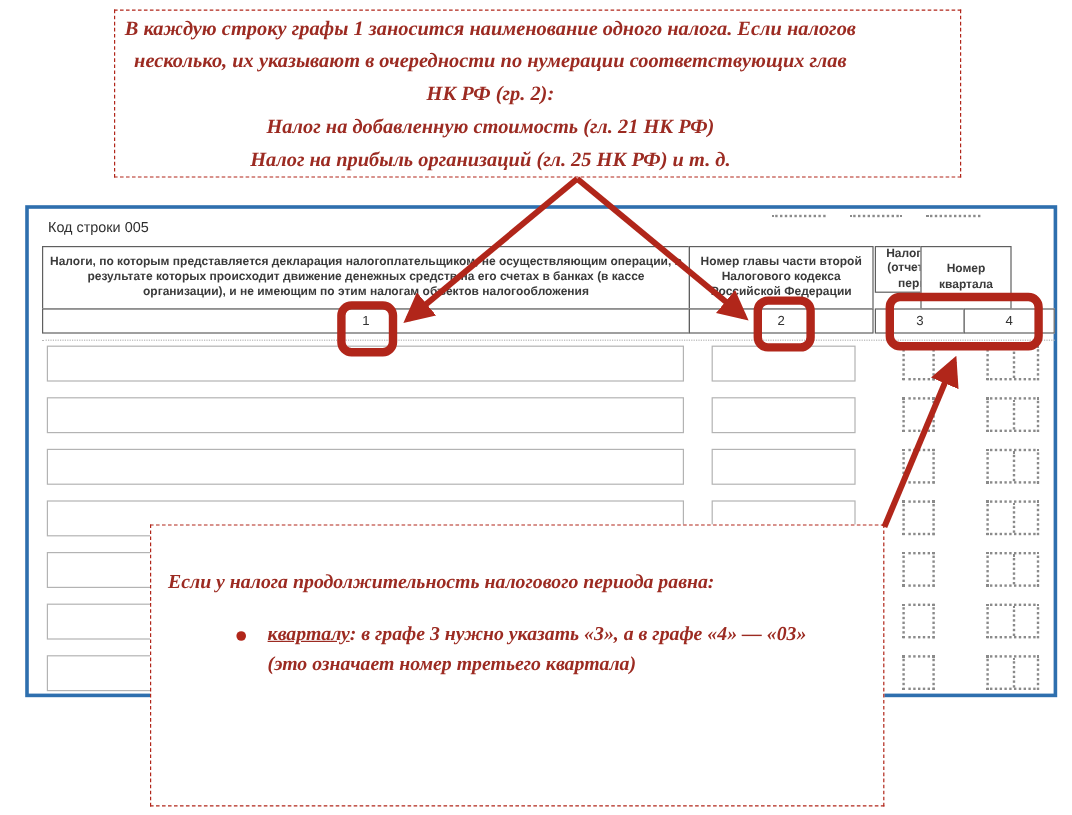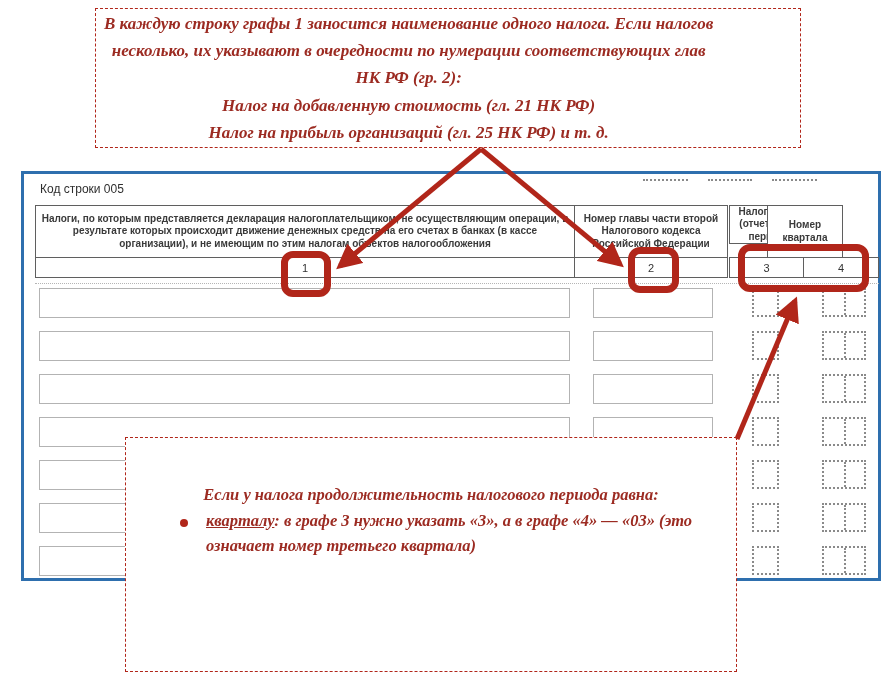--- a/index.html
+++ b/index.html
@@ -44,22 +44,22 @@
 
   
   .callout{position:absolute;background:#fff;border:1px dashed #b1261a;box-sizing:border-box;
            color:#9c2b22;font-family:"Liberation Serif",serif;font-style:italic;font-weight:bold;z-index:20;}
   .callout-top{left:95px;top:8px;width:706px;height:140px;
            font-size:17px;line-height:1.6;text-align:center;white-space:pre-line;
            display:flex;align-items:center;justify-content:flex-start;padding:2px 8px;}
   .callout-bottom{left:125px;top:437px;width:612px;height:235px;
            font-size:16.5px;line-height:1.55;padding:8px 14px 6px 14px;}
   .cb-title{text-align:center;white-space:pre-line;}
-  .cb-intro{text-align:center;margin-top:36px;}
-  .cb-bullets{list-style:none;margin:0;padding:0 0 0 66px;}
+  .cb-intro{margin-top:26px;}
+  .cb-bullets{list-style:none;margin:17px;padding:0 0 0 66px;}
   .cb-bullets li{position:relative;padding-right:6px;}
   .cb-bullets li::before{content:"";position:absolute;left:-26px;top:11px;width:8px;height:8px;
            border-radius:50%;background:#b1261a;}
   .lead{text-decoration:underline;}
 
   
   #arrows{position:absolute;left:0;top:0;width:893px;height:679px;pointer-events:none;z-index:50;}
 </style>
 </head>
 <body>

